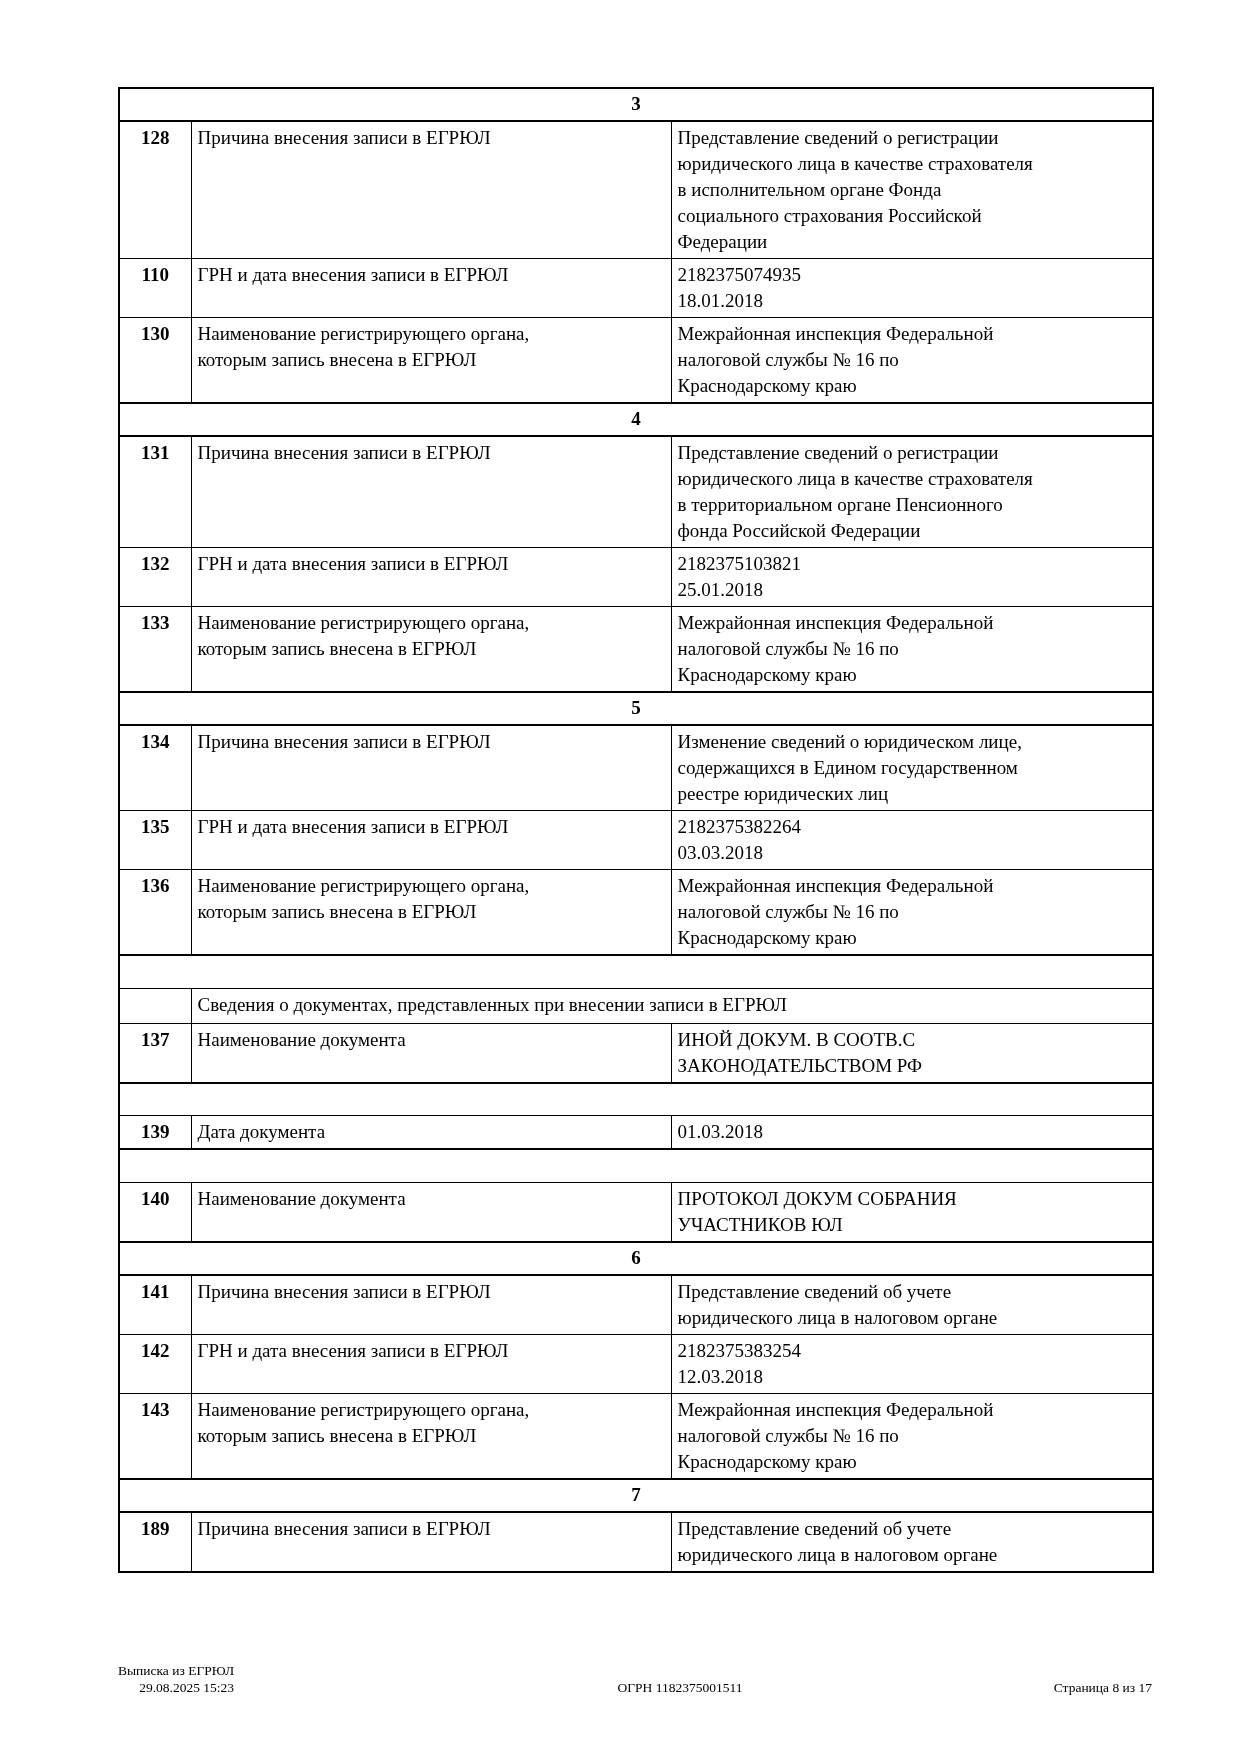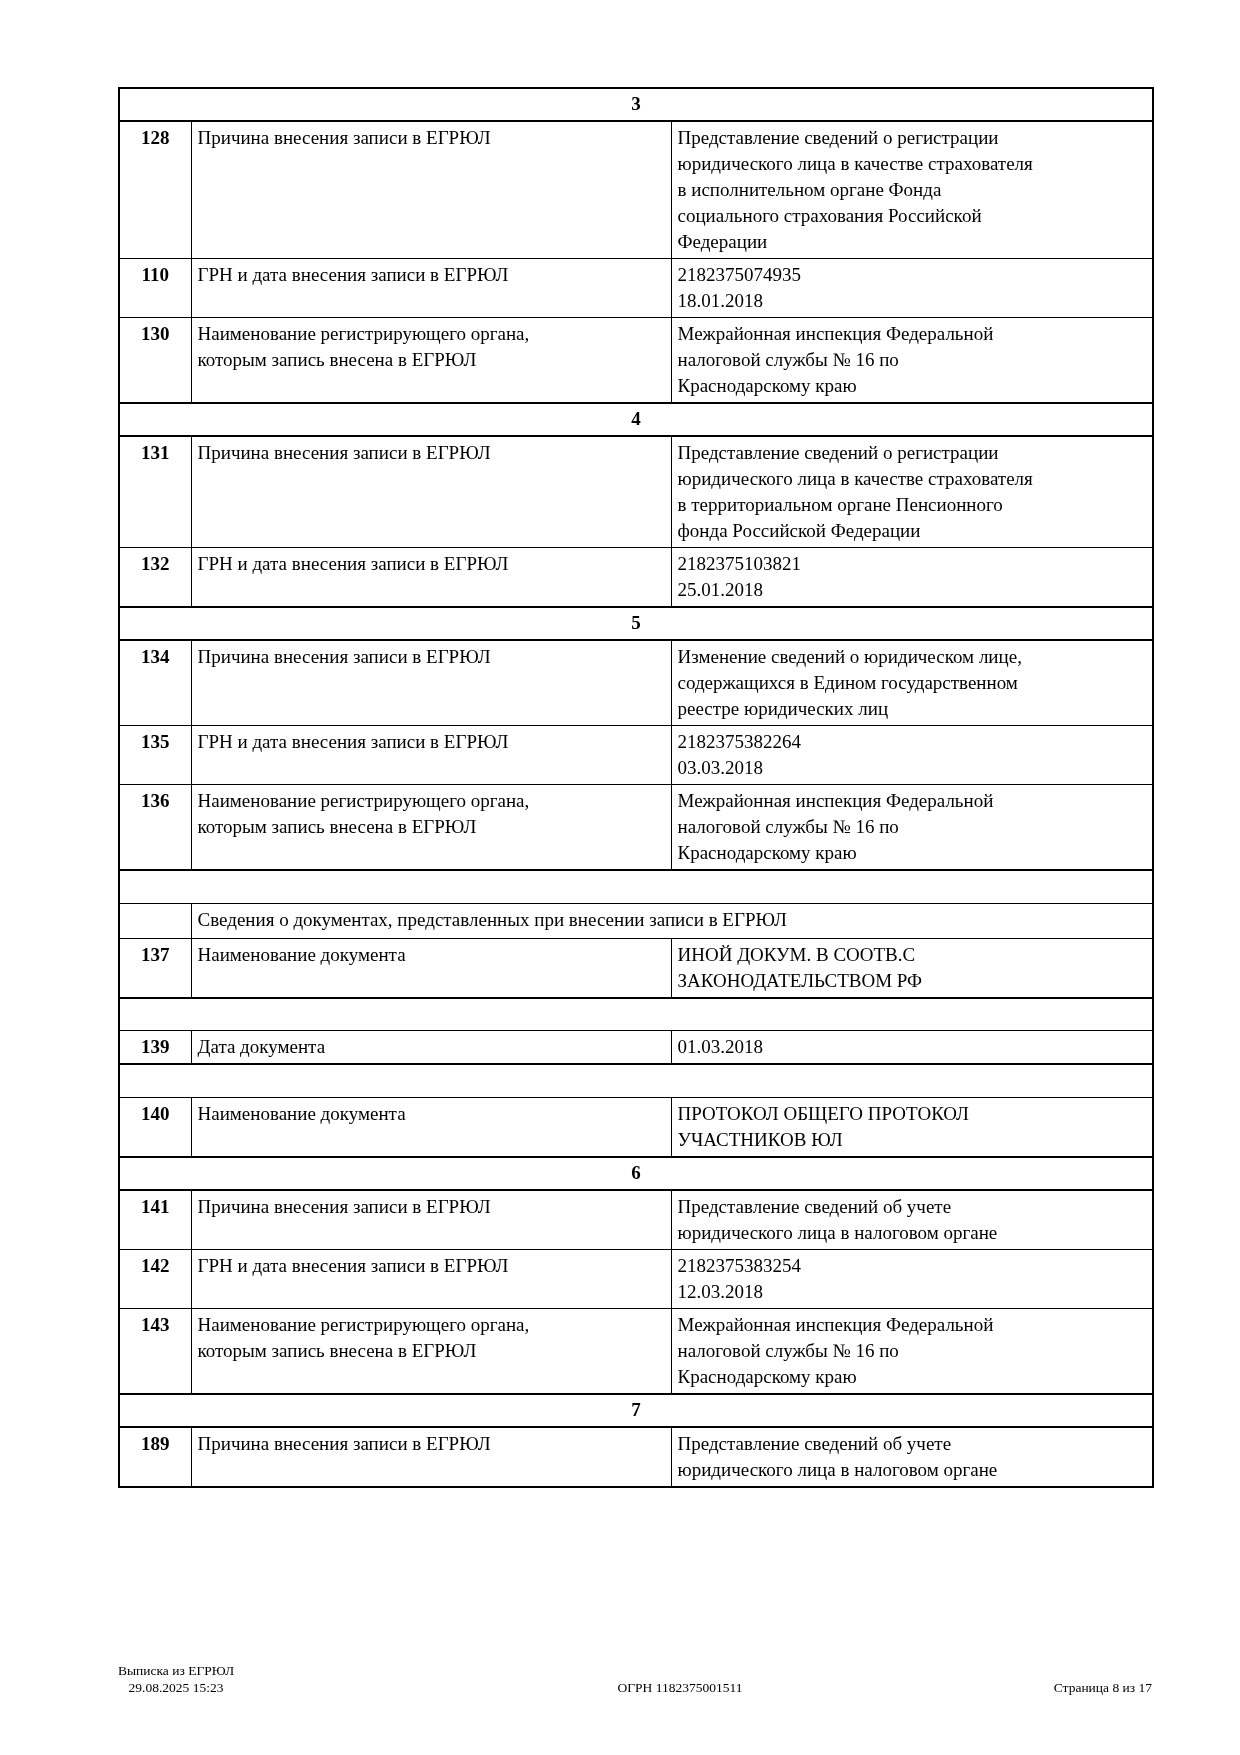--- a/index.html
+++ b/index.html
@@ -61,21 +61,21 @@
     position: absolute;
     left: 118px;
     top: 1662px;
     width: 1034px;
     display: flex;
     justify-content: space-between;
     align-items: flex-end;
     font-size: 13.5px;
     line-height: 17px;
   }
-  .footer .left-block { text-align: center; }
+  .footer .left-block { text-align: right; }
   .footer .center-block { text-align: center; transform: translateX(36px); }
   .footer .right-block { text-align: right; }
 </style>
 </head>
 <body>
 
 <div class="page">
 
   <table class="egrul">
     <colgroup>
@@ -120,20 +120,28 @@
 юридического лица в качестве страхователя
 в территориальном органе Пенсионного
 фонда Российской Федерации</td>
         </tr>
         <tr class="record-row">
           <td class="num-cell">132</td>
           <td class="label-cell">ГРН и дата внесения записи в ЕГРЮЛ</td>
           <td class="value-cell">2182375103821
 25.01.2018</td>
         </tr>
+        <tr class="record-row">
+          <td class="num-cell">133</td>
+          <td class="label-cell">Наименование регистрирующего органа,
+которым запись внесена в ЕГРЮЛ</td>
+          <td class="value-cell">Межрайонная инспекция Федеральной
+налоговой службы № 16 по
+Краснодарскому краю</td>
+        </tr>
         <tr class="section-row">
           <td class="section-cell" colspan="3">5</td>
         </tr>
         <tr class="record-row">
           <td class="num-cell">134</td>
           <td class="label-cell">Причина внесения записи в ЕГРЮЛ</td>
           <td class="value-cell">Изменение сведений о юридическом лице,
 содержащихся в Едином государственном
 реестре юридических лиц</td>
         </tr>
@@ -171,21 +179,21 @@
           <td class="num-cell">139</td>
           <td class="label-cell">Дата документа</td>
           <td class="value-cell">01.03.2018</td>
         </tr>
         <tr class="spacer-row">
           <td class="spacer-cell" colspan="3"></td>
         </tr>
         <tr class="record-row">
           <td class="num-cell">140</td>
           <td class="label-cell">Наименование документа</td>
-          <td class="value-cell">ПРОТОКОЛ ОБЩЕГО ПРОТОКОЛ
+          <td class="value-cell">ПРОТОКОЛ ДОКУМ СОБРАНИЯ
 УЧАСТНИКОВ ЮЛ</td>
         </tr>
         <tr class="section-row">
           <td class="section-cell" colspan="3">6</td>
         </tr>
         <tr class="record-row">
           <td class="num-cell">141</td>
           <td class="label-cell">Причина внесения записи в ЕГРЮЛ</td>
           <td class="value-cell">Представление сведений об учете
 юридического лица в налоговом органе</td>

